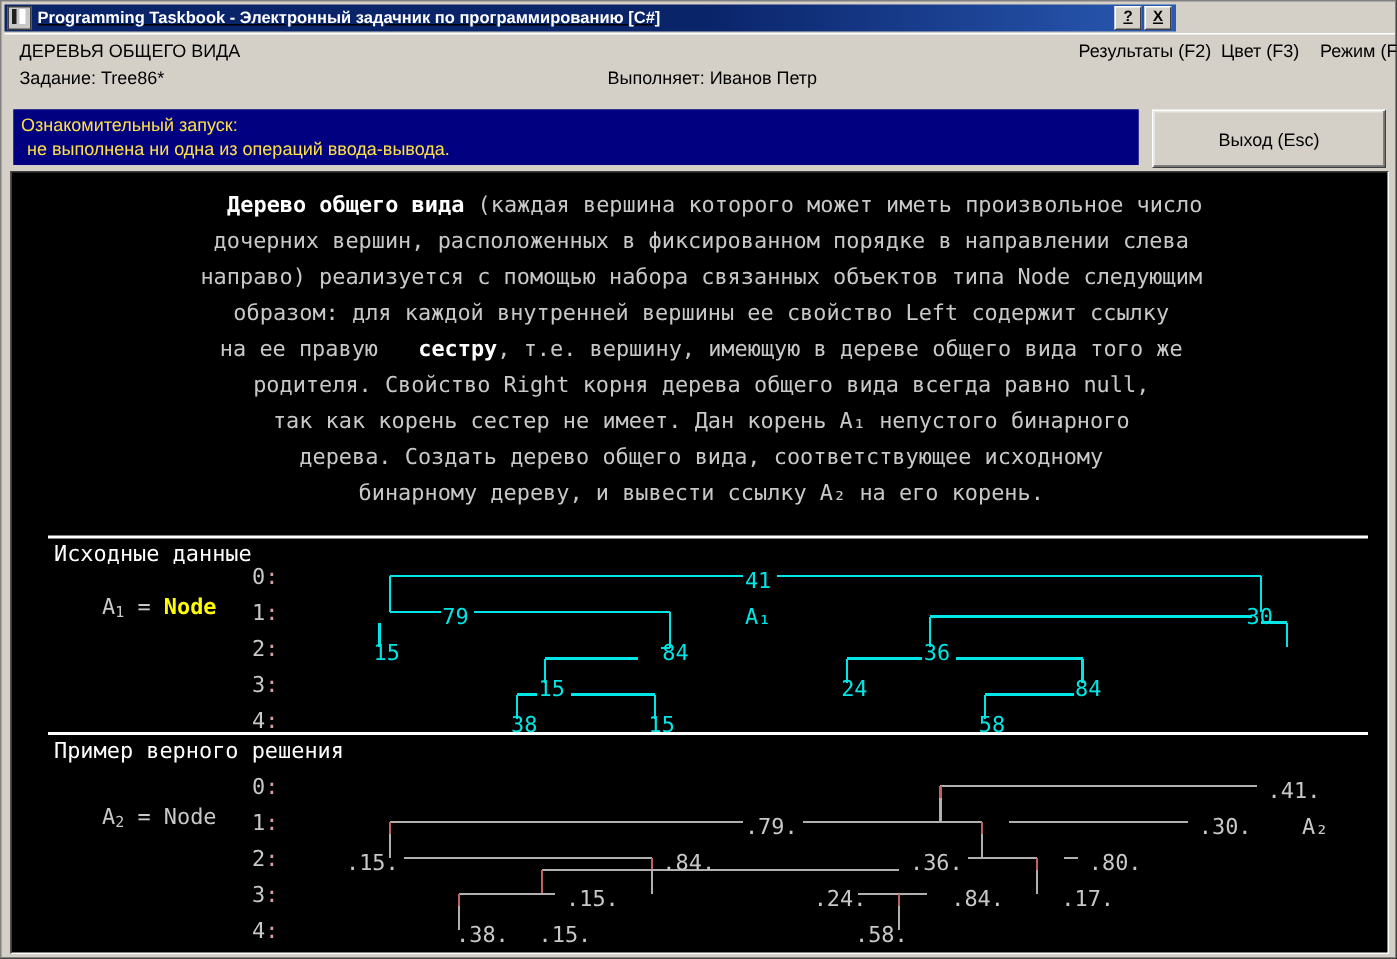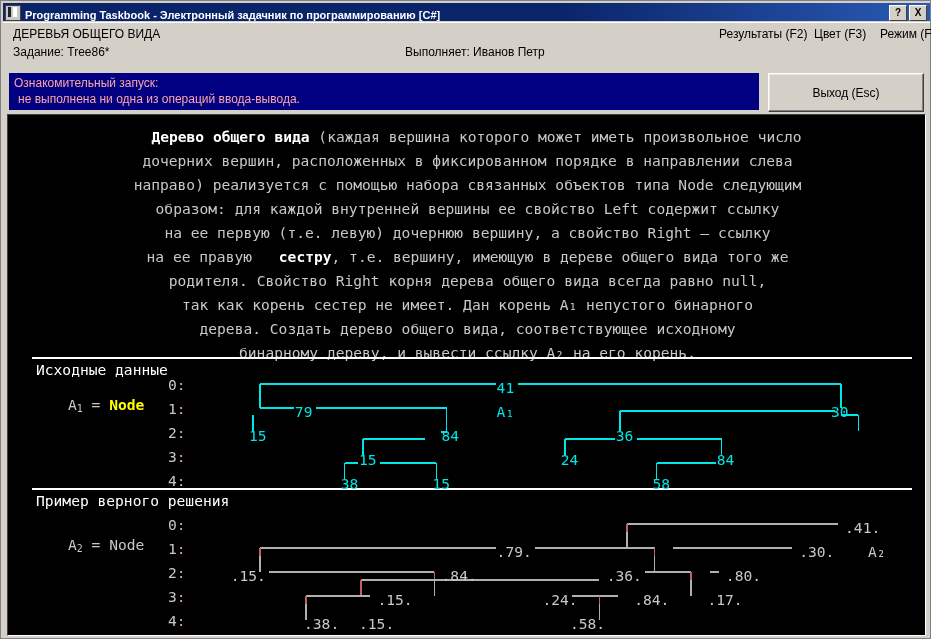--- a/index.html
+++ b/index.html
@@ -8,23 +8,23 @@
 
   .app-window{
     position:relative;width:931px;height:639px;
     background:#d4d0c8;
     box-sizing:border-box;
     border:1px solid #808080;
   }
 
   
   .titlebar{
-    position:absolute;left:2px;top:2px;width:927px;height:18px;
+    position:absolute;left:2px;top:2px;width:781px;height:18px;
     background:linear-gradient(to right,#0a246a 0%,#0a246a 60%,#2a5ab4 100%);
-    display:flex;align-items:flex-end;
+    display:flex;align-items:center;text-decoration:underline;
   }
   .titlebar-icon{
     width:14px;height:14px;margin-left:2px;margin-right:4px;
     background:#c8c8c8;border:1px solid #404040;
     position:relative;flex:none;
   }
   .titlebar-icon::before{
     content:"";position:absolute;left:2px;top:1px;width:3px;height:10px;background:#202020;
   }
   .titlebar-icon::after{
@@ -77,21 +77,21 @@
 
   
   .statusrow{
     position:absolute;left:2px;top:67px;width:927px;height:44px;
   }
   .statusbox{
     position:absolute;left:6px;top:5px;width:750px;height:37px;
     background:#000080;
     border:1px solid #000080;
     box-sizing:border-box;
-    color:#fca5a5;
+    color:#fde047;
     font-size:12px;
     font-family:"Liberation Sans",sans-serif;
   }
   .statusbox .l1{position:absolute;left:4px;top:2px;white-space:nowrap;}
   .statusbox .l2{position:absolute;left:8px;top:18px;white-space:nowrap;}
   .exitbtn{
     position:absolute;left:765px;top:5px;width:154px;height:37px;
     background:#d4d0c8;
     border-top:1px solid #ffffff;border-left:1px solid #ffffff;
     border-right:1px solid #404040;border-bottom:1px solid #404040;
@@ -204,21 +204,20 @@
     <div class="exitbtn">Выход (Esc)</div>
   </div>
 
   <div class="console">
 
     <div class="statement" id="statement">
         <span class="ln"><span class="bold">Дерево общего вида</span><span> (каждая вершина которого может иметь произвольное число</span></span>
         <span class="ln"><span>дочерних вершин, расположенных в фиксированном порядке в направлении слева</span></span>
         <span class="ln"><span>направо) реализуется с помощью набора связанных объектов типа Node следующим</span></span>
         <span class="ln"><span>образом: для каждой внутренней вершины ее свойство Left содержит ссылку</span></span>
-        <span class="ln"><span>на ее первую (т.е. левую) дочернюю вершину, а свойство Right — ссылку</span></span>
         <span class="ln"><span>на ее правую </span><span class="bold">сестру</span><span>, т.е. вершину, имеющую в дереве общего вида того же</span></span>
         <span class="ln"><span>родителя. Свойство Right корня дерева общего вида всегда равно null,</span></span>
         <span class="ln"><span>так как корень сестер не имеет. Дан корень A₁ непустого бинарного</span></span>
         <span class="ln"><span>дерева. Создать дерево общего вида, соответствующее исходному</span></span>
         <span class="ln"><span>бинарному дереву, и вывести ссылку A₂ на его корень.</span></span>
       </div>
 
     <div class="sep s1"></div>
     <div class="sec-title t1">Исходные данные</div>
     <div class="varlabel v1">A<span class="sub">1</span> = <span class="nodeword">Node</span></div>

